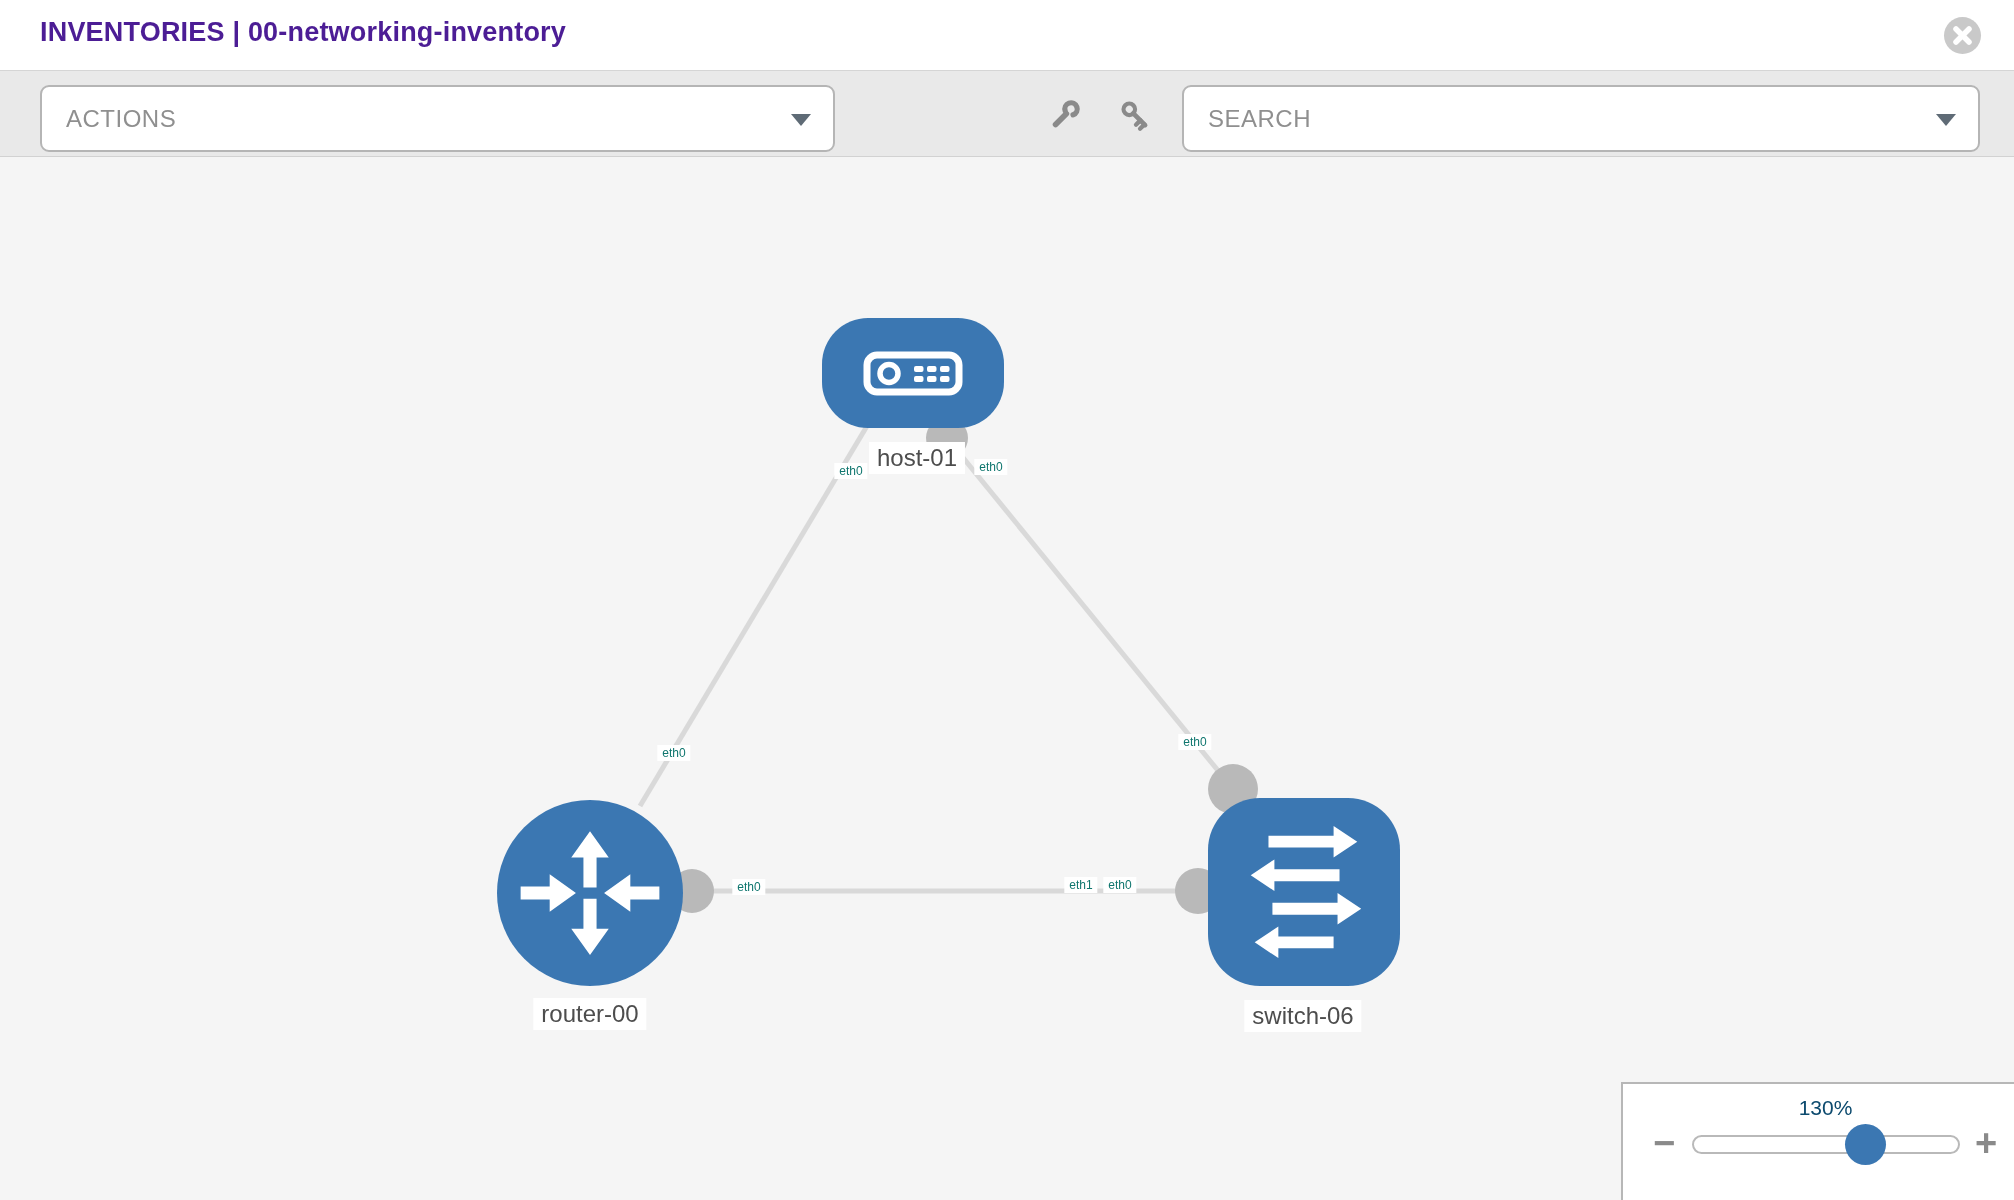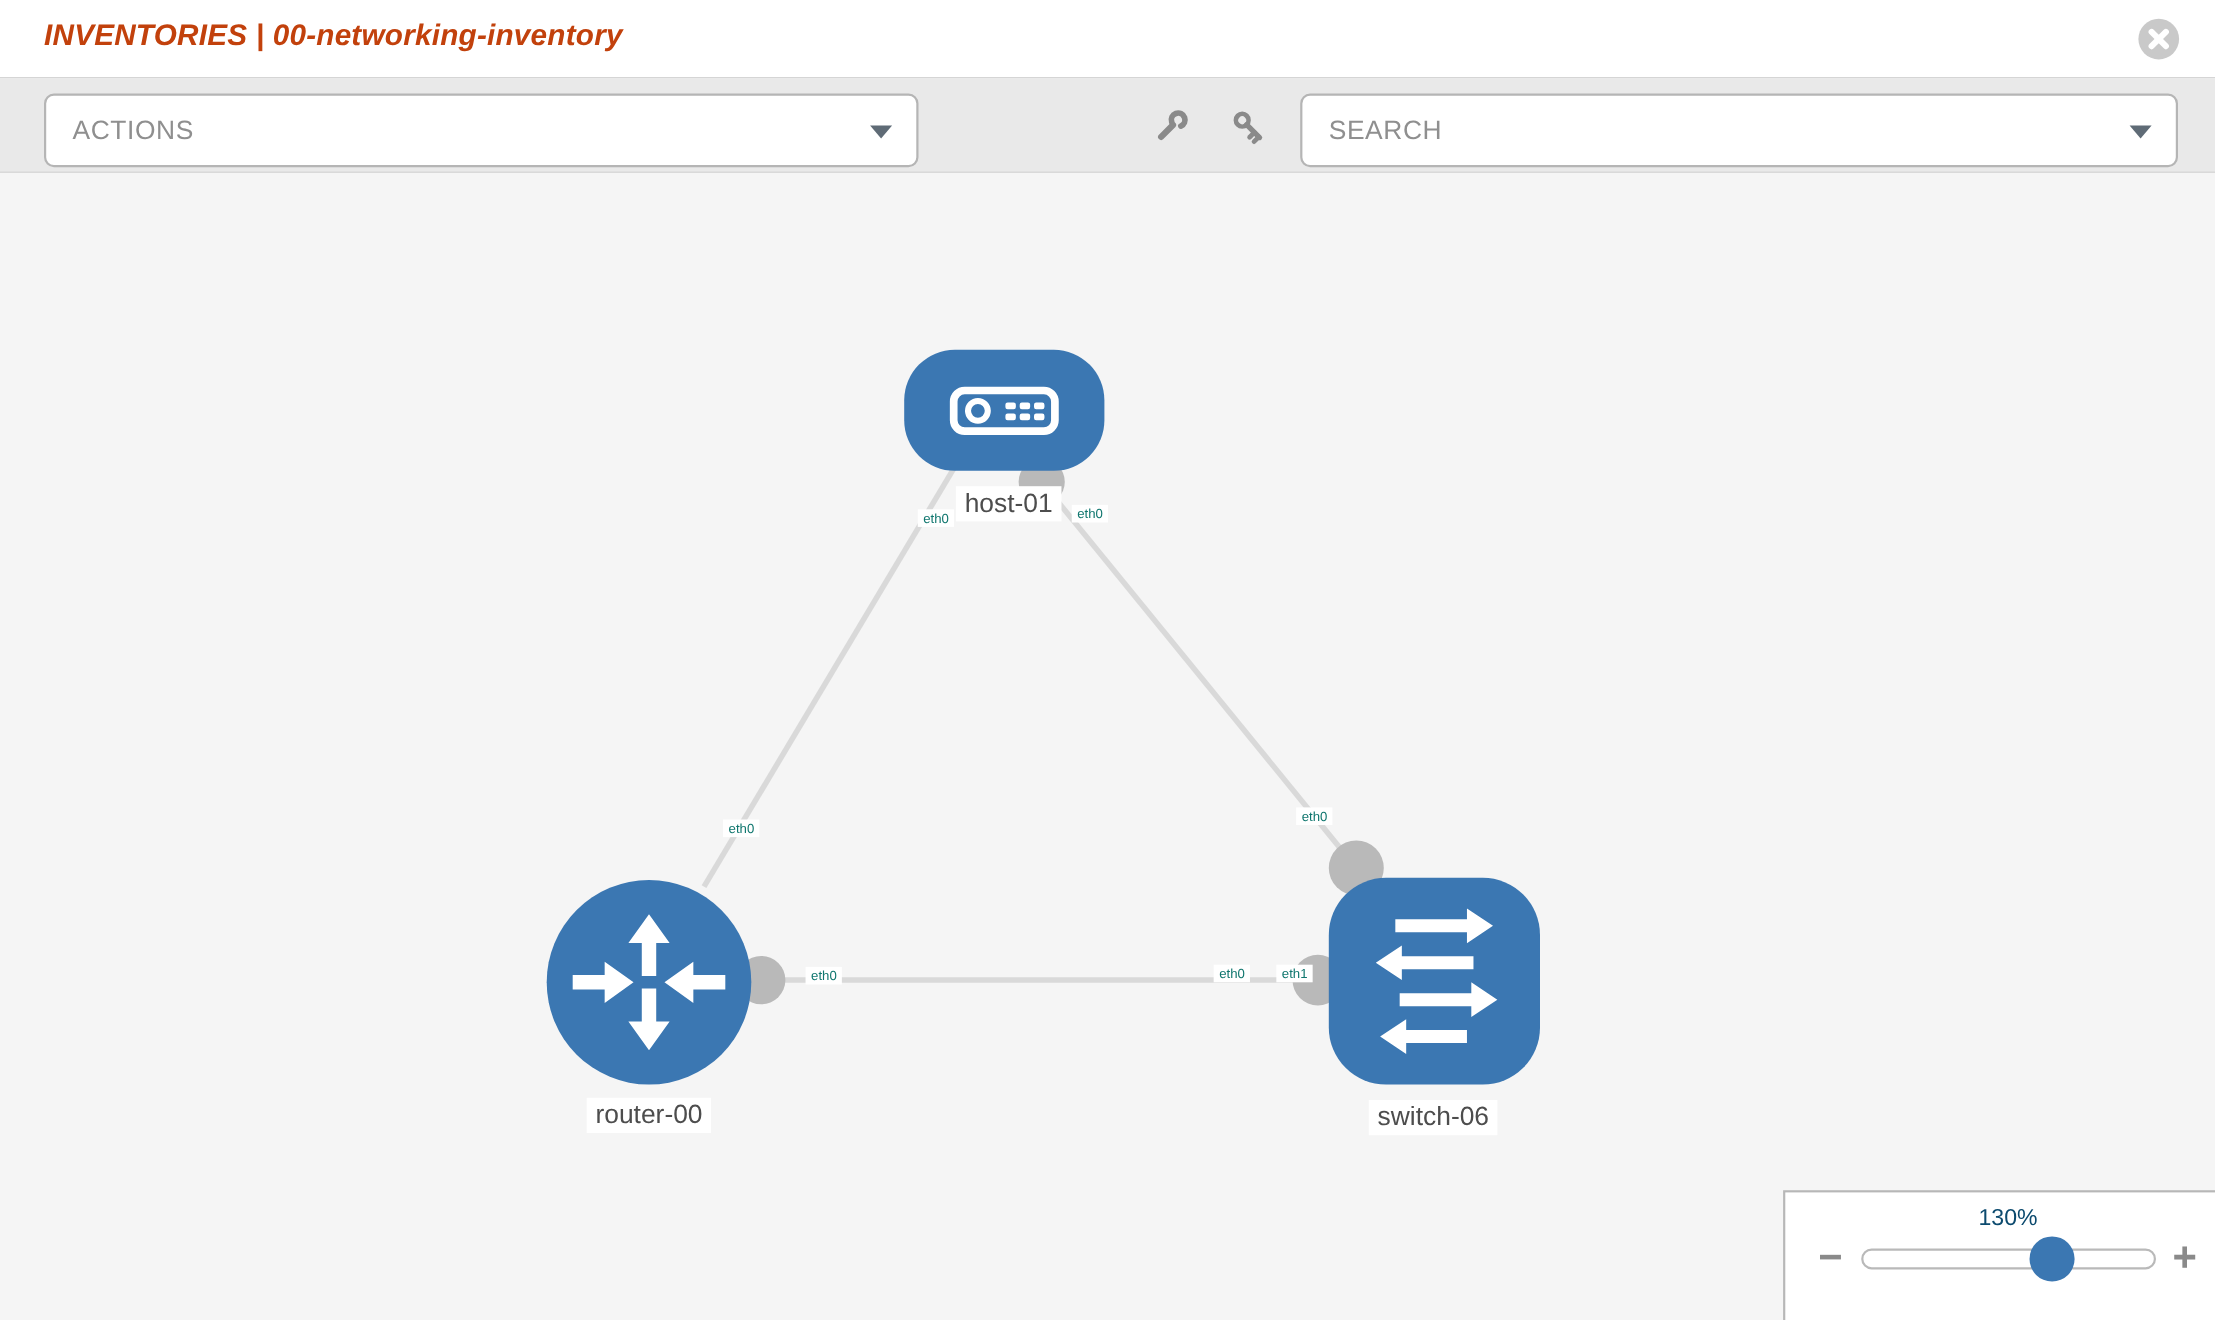--- a/index.html
+++ b/index.html
@@ -3,21 +3,21 @@
 <meta charset="utf-8">
 <style>
   * { margin:0; padding:0; box-sizing:border-box; }
   html,body { width:2014px; height:1200px; overflow:hidden;
     font-family:"Liberation Sans","DejaVu Sans",sans-serif; background:#f5f5f5; }
 
   
   .app-header { position:absolute; left:0; top:0; width:2014px; height:71px;
     background:#ffffff; border-bottom:1px solid #d5d5d5; }
   .page-title { position:absolute; left:40px; top:17px; font-size:27px; font-weight:bold;
-    color:#c2410c; letter-spacing:0.2px;font-style:italic; }
+    color:#4c1d95; letter-spacing:0.2px; }
   .close-btn { position:absolute; left:1944px; top:17px; width:37px; height:37px;
     border-radius:50%; background:#c9c9c9; cursor:pointer; display:flex;
     align-items:center; justify-content:center; }
   .close-btn svg { display:block; }
 
   
   .toolbar { position:absolute; left:0; top:71px; width:2014px; height:86px;
     background:#e9e9e9; border-bottom:1px solid #d2d2d2; }
   .select-box { position:absolute; top:14px; height:67px; background:#ffffff;
     border:2px solid #b5b5b5; border-radius:9px; display:flex; align-items:center;
@@ -154,21 +154,21 @@
   <div class="chip node-chip" style="left:590px; top:856px;">router-00</div>
   <div class="chip node-chip" style="left:1303px; top:858px;">switch-06</div>
 
   <div class="chip" style="left:851px; top:313px;">eth0</div>
   <div class="chip" style="left:991px; top:309px;">eth0</div>
   <div class="chip" style="left:674px; top:595px;">eth0</div>
   <div class="chip" style="left:749px; top:729px;">eth0</div>
   <div class="chip" style="left:1195px; top:584px;">eth0</div>
 
   <div class="chip" style="left:1120px; top:727px; z-index:3;">eth0</div>
-  <div class="chip" style="left:1177px; top:727px; z-index:4;text-align:right;">eth1</div>
+  <div class="chip" style="left:1081px; top:727px; z-index:4;text-align:right;">eth1</div>
 
   <div class="zoom-panel">
     <div class="zoom-value">130%</div>
     <button class="zoom-btn zoom-out">−</button>
     <div class="zoom-track"></div>
     <div class="zoom-knob"></div>
     <button class="zoom-btn zoom-in">+</button>
   </div>
 </div>
 

